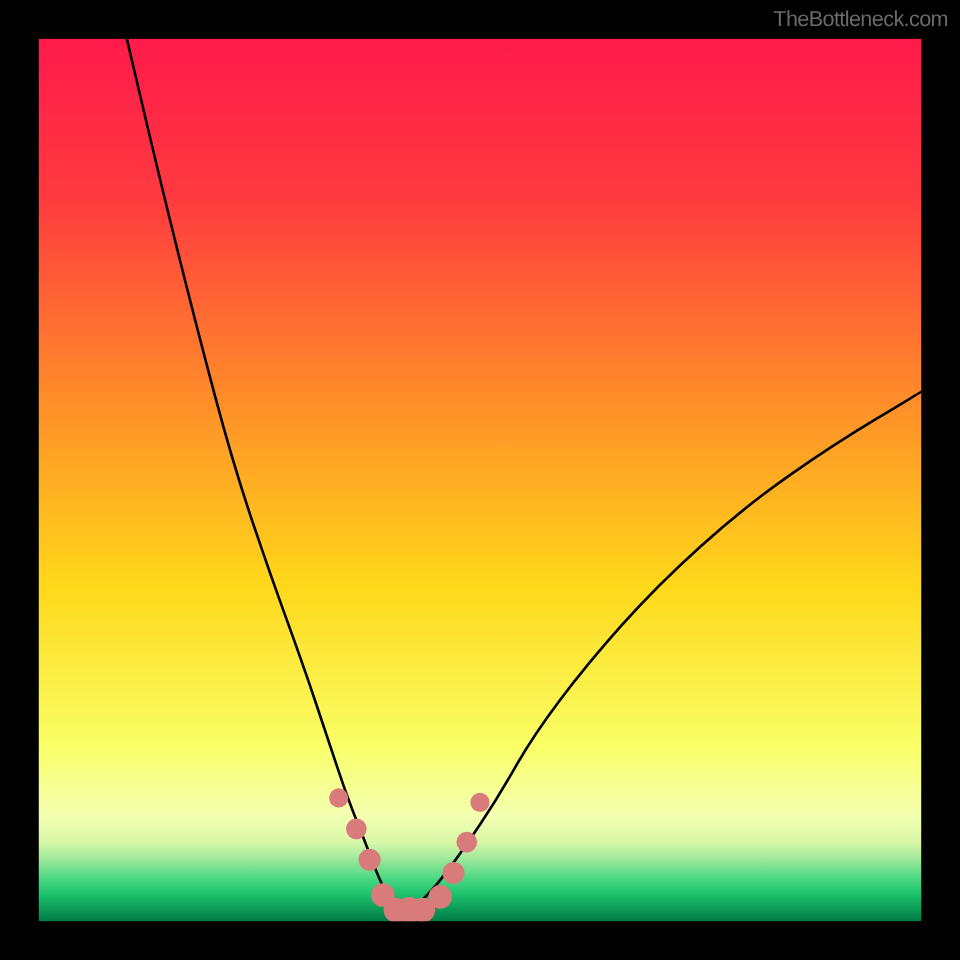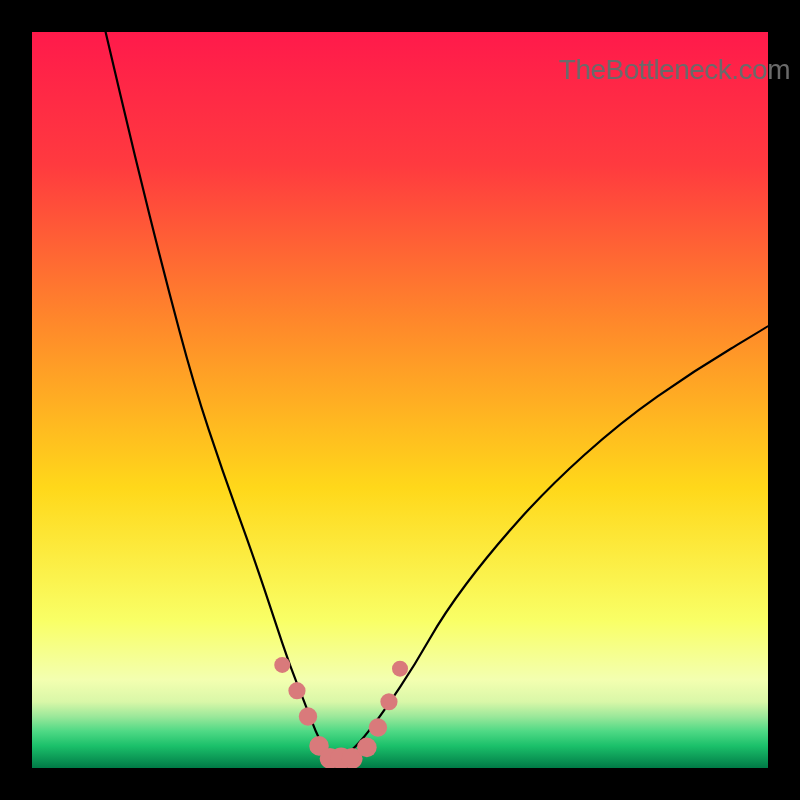--- a/index.html
+++ b/index.html
@@ -22,25 +22,24 @@
     top: 32px;
     width: 736px;
     height: 736px;
     overflow: hidden;
   }
   .watermark {
     position: absolute;
     top: 6px;
     right: 10px;
     color: #6a6a6a;
-    font-size: 28px;
+    font-size: 18px;
     font-weight: 500;
     letter-spacing: -0.5px;
     z-index: 10;
-    margin-top: 48px;
   }
   svg { display: block; }
 </style>
 </head>
 <body>
 
 <div class="frame">
   <div class="watermark">TheBottleneck.com</div>
   <div class="plot-area">
     <svg id="chart-svg" viewBox="0 0 736 736" width="736" height="736">

